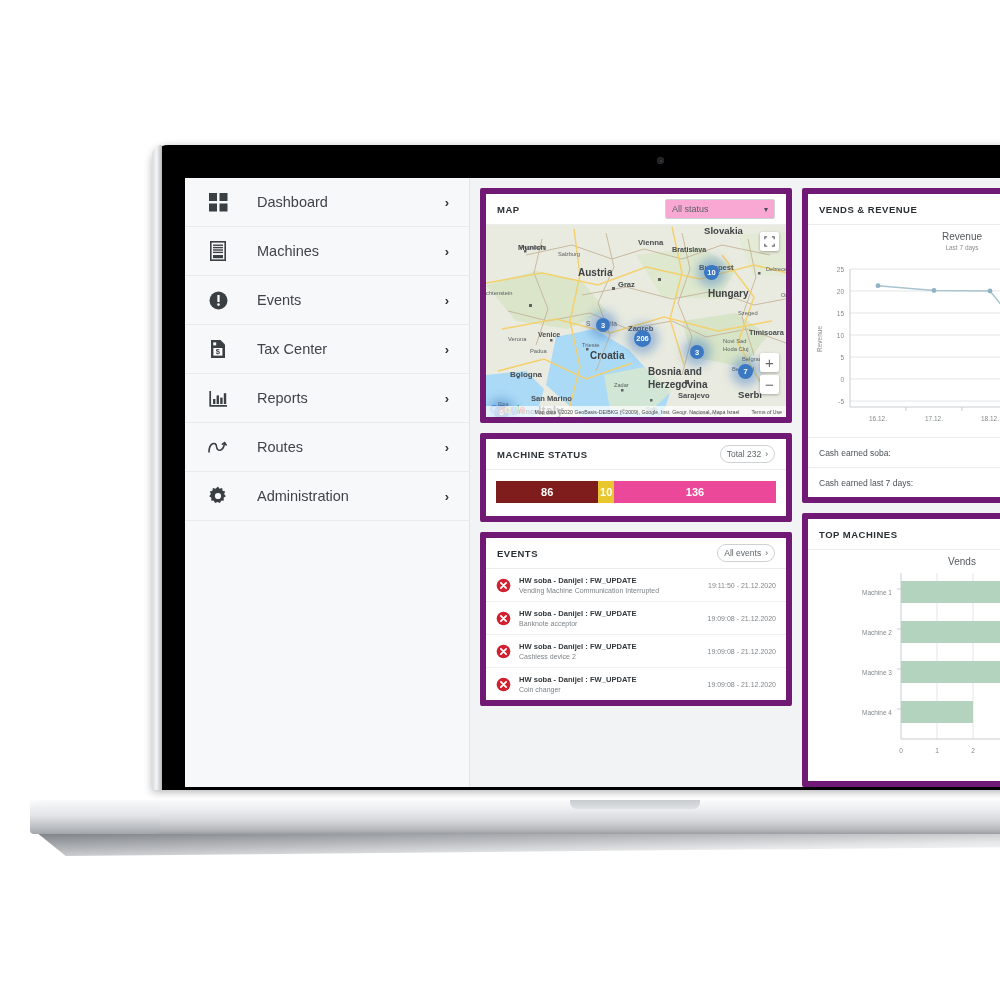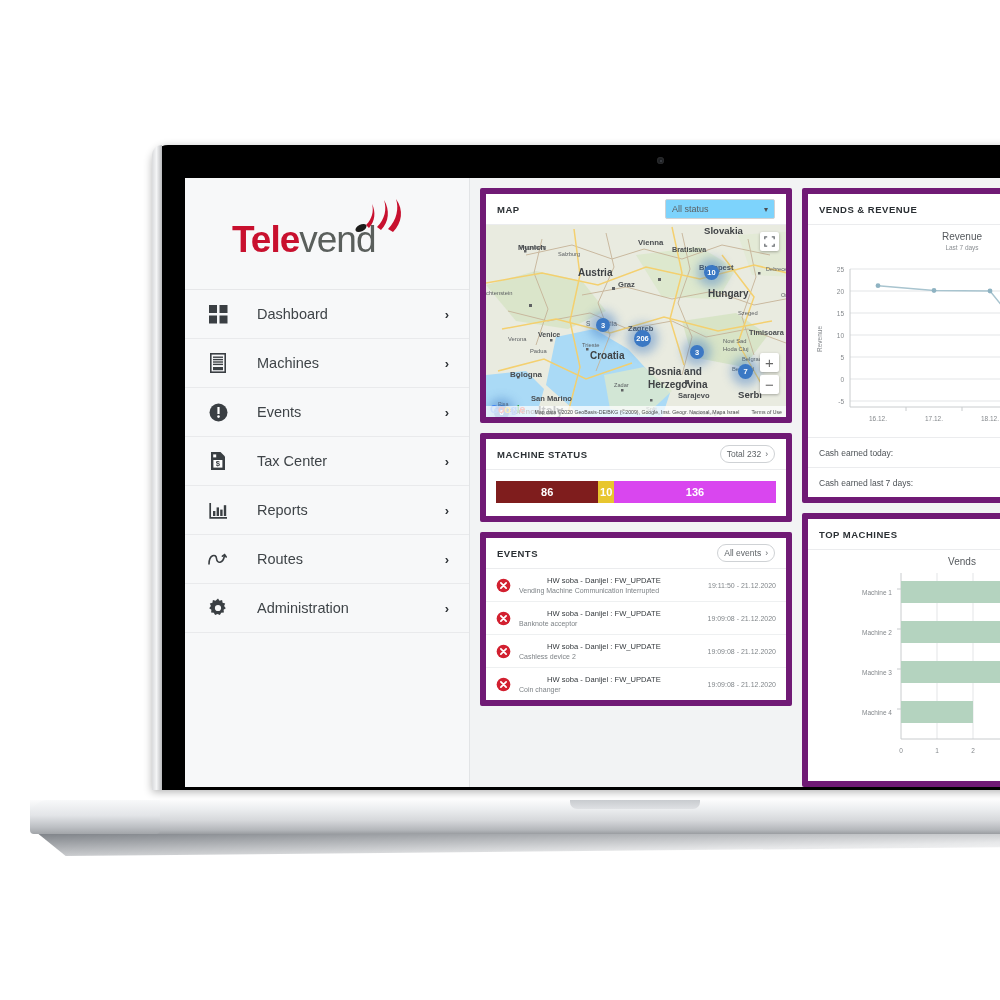--- a/index.html
+++ b/index.html
@@ -88,21 +88,21 @@
   .col { display:flex; flex-direction:column; gap:10px; }
   .col-mid { width:312px; }
   .col-right { width:240px; }
   .card { background:#fff; border:6px solid #701a75; border-radius:2px; }
   .card-head { height:31px; display:flex; align-items:center; justify-content:space-between;
     padding:0 11px; border-bottom:1px solid #ebecee; }
   .card-title { font-size:9.5px; font-weight:700; color:#2b3034; letter-spacing:.5px; }
   .pill-btn { border:1px solid #cfd2d5; background:#fff; border-radius:9px;
     font-size:8.5px; color:#5e6367; padding:3px 6px; display:flex; align-items:flex-start; gap:4px;
     cursor:pointer; white-space:nowrap; }
-  .select-box { border:1px solid #cfd2d5; background:#7dd3fc; border-radius:2px;
+  .select-box { border:1px solid #cfd2d5; background:#f9a8d4; border-radius:2px;
     width:110px; height:20px; display:flex; align-items:center; justify-content:space-between;
     padding:0 6px; font-size:9px; color:#5b6064; cursor:pointer; }
   .caret { font-size:8px; color:#4a4e52; }
 
   
   .map-body { position:relative; height:192px; overflow:hidden; background:#e8eadf; }
   .map-ctrl { position:absolute; background:#fff; border-radius:2px;
     box-shadow:0 1px 3px rgba(0,0,0,.3); display:flex; align-items:center; justify-content:center;
     cursor:pointer; }
   .map-fs { right:7px; top:7px; width:19px; height:19px; }
@@ -119,21 +119,21 @@
   
   .status-bar { display:flex; height:22px; margin:11px 10px 13px 10px; }
   .seg { display:flex; align-items:center; justify-content:center; color:#fff;
     font-size:11px; font-weight:700; }
 
   
   .ev-row { display:flex; align-items:center; padding:7px 10px; border-bottom:1px solid #eef0f1; gap:8px; }
   .ev-row:last-child { border-bottom:0; }
   .ev-ico { width:15px; height:15px; flex:0 0 15px; }
   .ev-text { flex:1; min-width:0; }
-  .ev-title { font-size:7.6px; font-weight:400; color:#33383c;margin-left:28px; }
+  .ev-title { font-size:7.6px; font-weight:700; color:#33383c; }
   .ev-sub { font-size:7px; color:#7e8387; margin-top:2px; }
   .ev-time { font-size:7px; color:#82878b; white-space:nowrap; }
 
   
   .chart-wrap { position:relative; padding:6px 0 4px 0; }
   .chart-title { text-align:center; font-size:10px; color:#55595d; }
   .chart-sub { text-align:center; font-size:6.5px; color:#8b8f93; margin-top:2px; }
   .cash-row { height:30px; display:flex; align-items:center; padding:0 11px;
     border-top:1px solid #ebecee; font-size:8.5px; color:#4d5256; }
   .axis-lbl { font-size:6.5px; fill:#84888c; }
@@ -146,33 +146,20 @@
 
   <div class="laptop-lid"></div>
   <div class="lid-edge"></div>
   <div class="webcam"></div>
   <div class="webcam-dot"></div>
 
   <div class="screen">
 
     <div class="sidebar">
 
-      <div class="logo-wrap">
-        <div class="logo">
-          <svg class="logo-waves" viewBox="0 0 56 36">
-            <path d="M14 26 C20 20, 22 12, 20 5 C24 13, 23 22, 17 29 Z" fill="#c8102e"></path>
-            <path d="M25 28 C33 20, 35 10, 32 1 C38 11, 37 23, 29 31 Z" fill="#c8102e"></path>
-            <path d="M36 30 C45 21, 47 9, 44 0 C52 11, 50 24, 41 33 Z" fill="#c8102e"></path>
-            <ellipse cx="9" cy="29" rx="6" ry="3.4" transform="rotate(-28 9 29)" fill="#1d1d1b"></ellipse>
-          </svg>
-          <div class="logo-text">
-            <span class="logo-tele">Tele</span><span class="logo-vend">vend</span>
-          </div>
-        </div>
-      </div>
 
 
       <div class="nav-item">
         <span class="nav-ico">
           <svg width="19" height="19" viewBox="0 0 19 19">
             <rect x="0" y="0" width="8" height="8" fill="#3a3f43"></rect>
             <rect x="10.5" y="0" width="8" height="8" fill="#3a3f43"></rect>
             <rect x="0" y="10.5" width="8" height="8" fill="#3a3f43"></rect>
             <rect x="10.5" y="10.5" width="8" height="8" fill="#3a3f43"></rect>
           </svg>
@@ -421,21 +408,21 @@
               <span>›</span>
             </div>
           </div>
           <div class="status-bar">
             <div class="seg" style="background:#7f1d1d; flex:86 1 0;">
               <span>86</span>
             </div>
             <div class="seg" style="background:#e8c62e; flex:13 1 0;">
               <span>10</span>
             </div>
-            <div class="seg" style="background:#d946ef; flex:136 1 0;">
+            <div class="seg" style="background:#ec4899; flex:136 1 0;">
               <span>136</span>
             </div>
           </div>
         </div>
 
         <div class="card">
           <div class="card-head">
             <span class="card-title">EVENTS</span>
             <div class="pill-btn">
               <span>All events</span>
@@ -542,21 +529,21 @@
               <g fill="#8fb3c2">
                 <circle cx="70" cy="34.7" r="2.4"></circle>
                 <circle cx="126" cy="39.5" r="2.4"></circle>
                 <circle cx="182" cy="40" r="2.4"></circle>
                 <circle cx="238" cy="109" r="2.4"></circle>
                 <circle cx="294" cy="126" r="2.4"></circle>
               </g>
             </svg>
           </div>
           <div class="cash-row">
-            <span>Cash earned today:</span>
+            <span>Cash earned soba:</span>
           </div>
           <div class="cash-row">
             <span>Cash earned last 7 days:</span>
           </div>
         </div>
 
         <div class="card" style="width:320px; flex:1;">
           <div class="card-head">
             <span class="card-title">TOP MACHINES</span>
 

